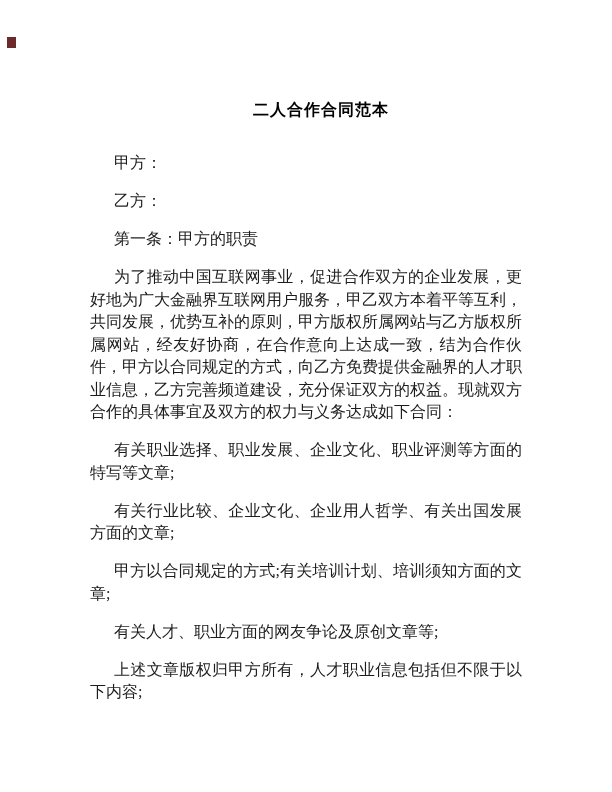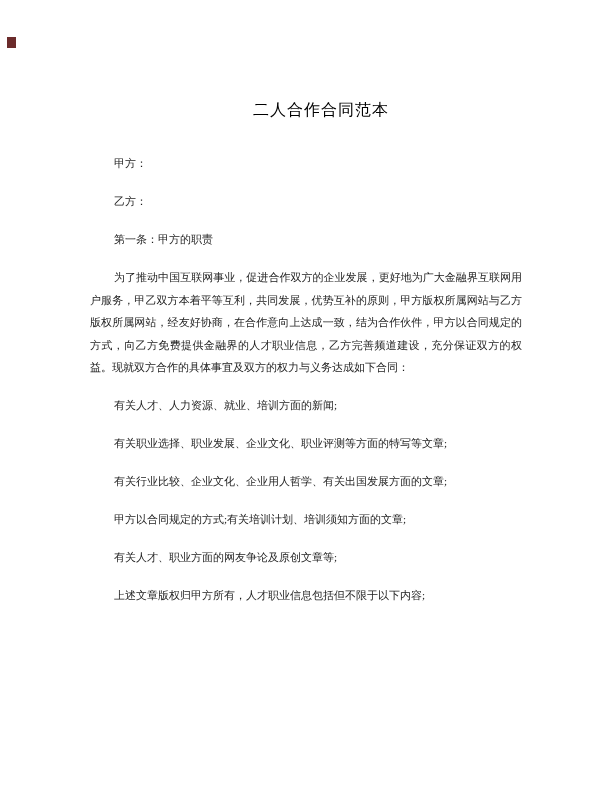--- a/index.html
+++ b/index.html
@@ -29,28 +29,28 @@
     background: #6b2b2b;
   }
   .content {
     box-sizing: border-box;
     padding: 98px 90px 0 90px;
   }
   .doc-title {
     margin: 0 0 30px 30px;
     font-size: 16px;
     line-height: 24px;
-    font-weight: normal;
+    font-weight: bold;
     text-align: center;
     color: #000000;
     letter-spacing: 1px;
   }
   .para {
     margin: 0 0 15.5px 0;
-    font-size: 11px;
+    font-size: 16px;
     line-height: 22.5px;
     text-indent: 24px;
     text-align: justify;
     color: #1c1c1c;
   }
 </style>
 </head>
 <body>
 
 <div class="page">
@@ -61,21 +61,20 @@
 
     <p class="para">甲方：</p>
 
     <p class="para">乙方：</p>
 
     <p class="para">第一条：甲方的职责</p>
 
     <p class="para">为了推动中国互联网事业，促进合作双方的企业发展，更好地为广大金融界互联网用户服务，甲乙双方本着平等互利，共同发展，优势互补的原则，甲方版权所属网站与乙方版权所属网站，经友好协商，在合作意向上达成一致，结为合作伙件，甲方以合同规定的方式，向乙方免费提供金融界的人才职业信息，乙方完善频道建设，充分保证双方的权益。现就双方合作的具体事宜及双方的权力与义务达成如下合同：</p>
 
 
-    <p class="para">有关人才、人力资源、就业、培训方面的新闻;</p>
 
     <p class="para">有关职业选择、职业发展、企业文化、职业评测等方面的特写等文章;</p>
 
     <p class="para">有关行业比较、企业文化、企业用人哲学、有关出国发展方面的文章;</p>
 
     <p class="para">甲方以合同规定的方式;有关培训计划、培训须知方面的文章;</p>
 
     <p class="para">有关人才、职业方面的网友争论及原创文章等;</p>
 
     <p class="para">上述文章版权归甲方所有，人才职业信息包括但不限于以下内容;</p>

